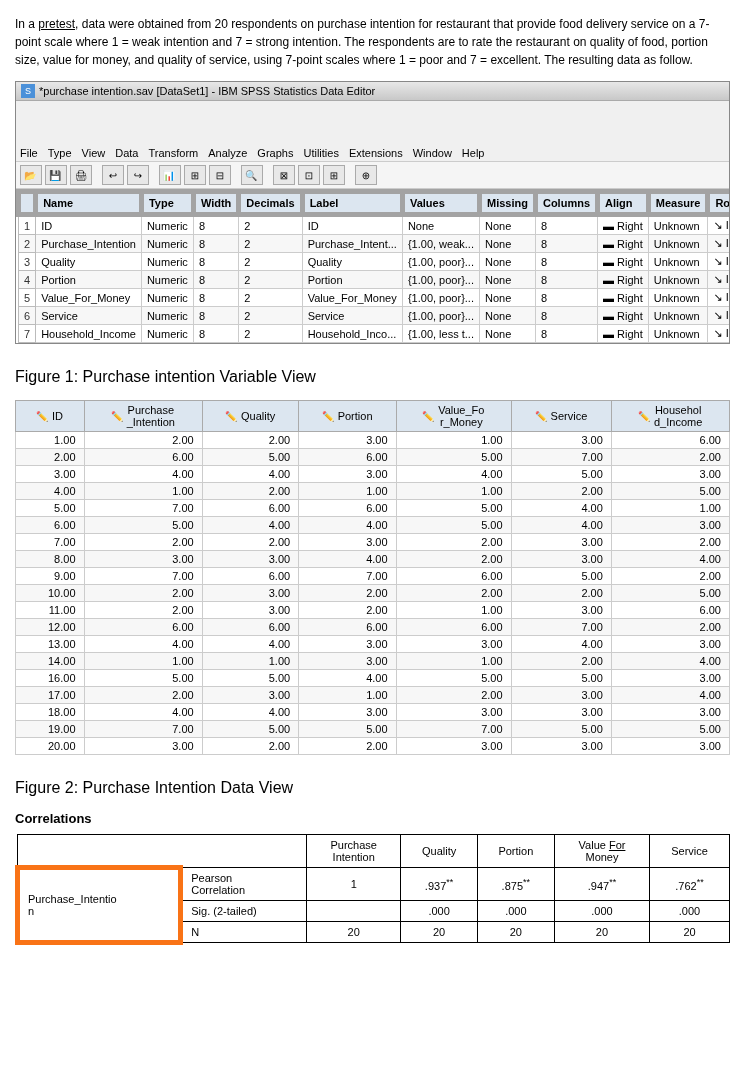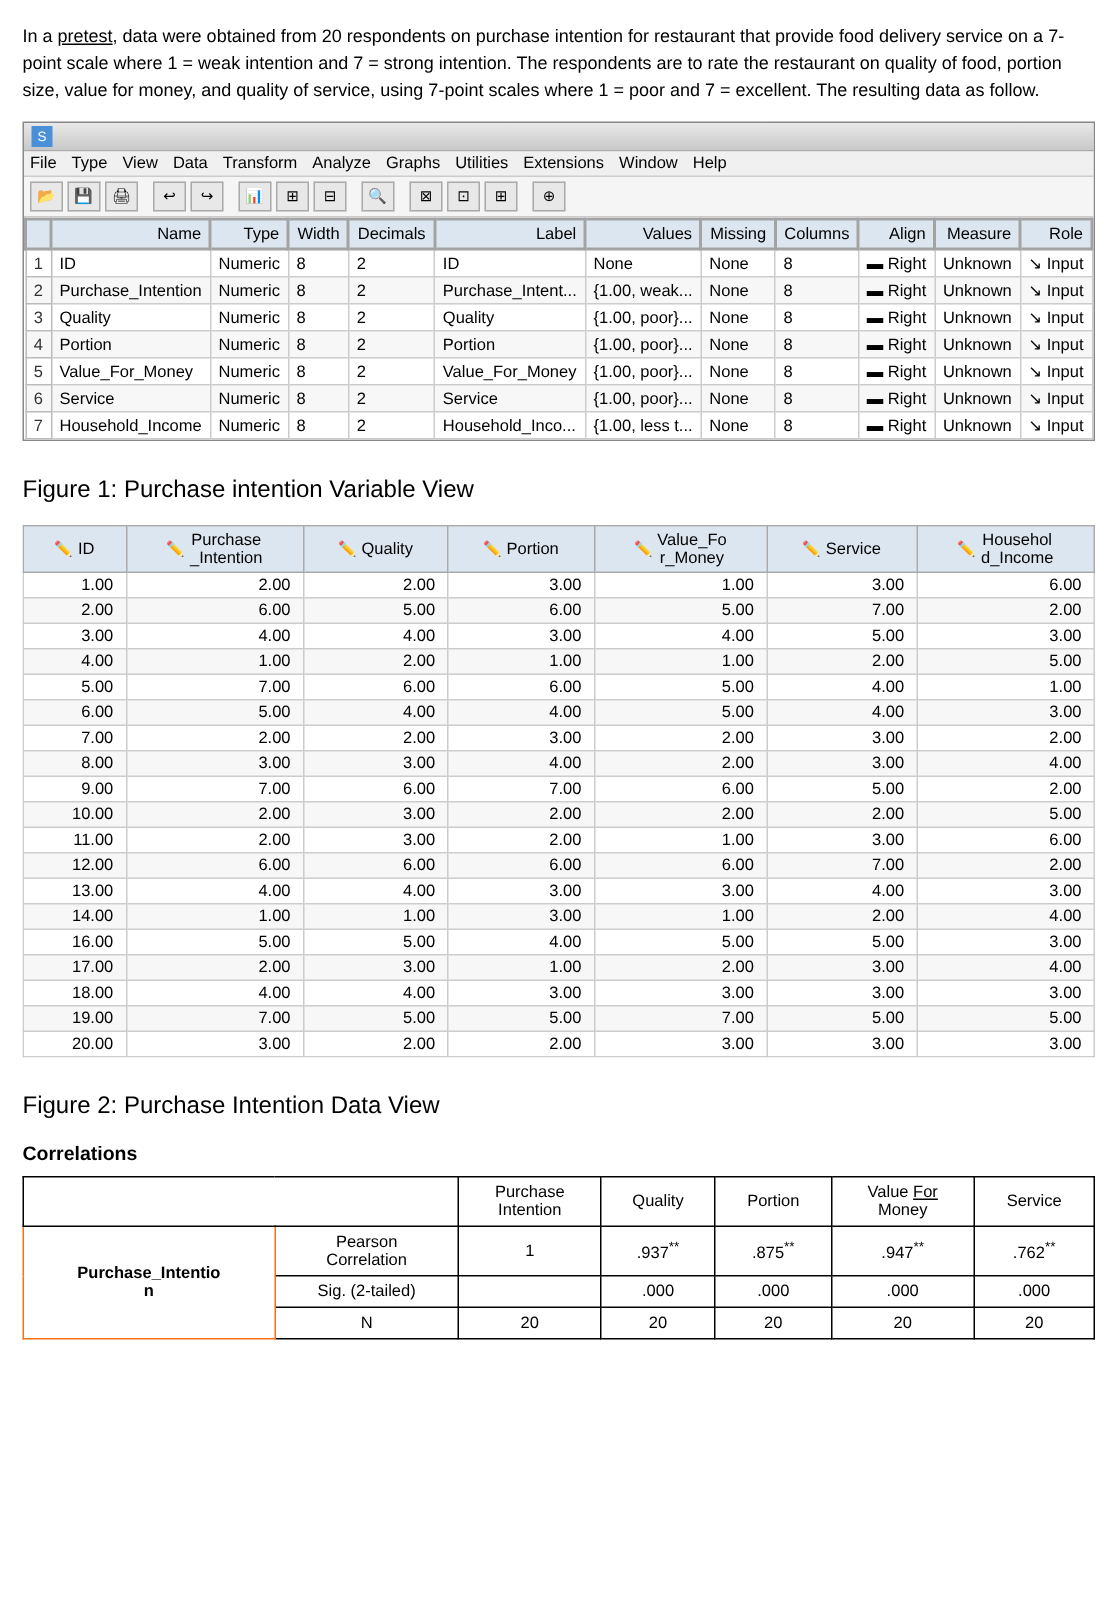--- a/index.html
+++ b/index.html
@@ -43,21 +43,21 @@
       line-height: 14px;
     }
     .spss-menubar {
       background: #f0f0f0;
       border-bottom: 1px solid #ccc;
       padding: 2px 4px;
       display: flex;
       gap: 10px;
       font-size: 11px;
     }
-    .spss-menubar span { cursor: pointer; }
+    .spss-menubar span { cursor: pointer; margin-top: 44px; }
     .spss-toolbar {
       background: #f5f5f5;
       border-bottom: 1px solid #ccc;
       padding: 3px 4px;
       display: flex;
       gap: 3px;
       align-items: center;
     }
     .tb-btn {
       width: 22px; height: 20px;
@@ -72,24 +72,24 @@
     .tb-sep { width: 4px; }
 
     
     .var-table {
       width: 100%;
       border-collapse: collapse;
       font-size: 11px;
     }
     .var-table th {
       background: #dce6f0;
-      border: 2px solid #a3a3a3;
+      border: 5px solid #a3a3a3;
       padding: 3px 5px;
-      text-align: right;
-      font-weight: normal;
+      text-align: left;
+      font-weight: bold;
       white-space: nowrap;
     }
     .var-table td {
       border: 1px solid #ccc;
       padding: 2px 5px;
       white-space: nowrap;
     }
     .var-table tr:nth-child(odd) td { background: #fff; }
     .var-table tr:nth-child(even) td { background: #f7f7f7; }
     .var-table td.row-num {
@@ -159,37 +159,38 @@
     .corr-table th, .corr-table td {
       border: 1px solid #000;
       padding: 4px 8px;
       text-align: center;
     }
     .corr-table th {
       background: #fff;
       font-weight: normal;
     }
     .corr-table .row-header {
-      text-align: center;
+      text-align: left;
       font-weight: normal;
       background: #fff;
     }
     sup { font-size: 9px; }
     u { text-decoration: underline; }
   </style>
 </head>
 <body>
 
 <p class="intro-text">
   In a <u>pretest</u>, data were obtained from 20 respondents on purchase intention for restaurant that provide food delivery service on a 7-point scale where 1 = weak intention and 7 = strong intention. The respondents are to rate the restaurant on quality of food, portion size, value for money, and quality of service, using 7-point scales where 1 = poor and 7 = excellent. The resulting data as follow.
 </p>
 
 <div class="spss-window">
   <div class="spss-titlebar">
     <span class="icon-sm">S</span>
+    <span>*purchase intention.sav [DataSet1] - IBM SPSS Statistics Data Editor</span>
   </div>
   <div class="spss-menubar">
     <span>File</span>
     <span>Type</span>
     <span>View</span>
     <span>Data</span>
     <span>Transform</span>
     <span>Analyze</span>
     <span>Graphs</span>
     <span>Utilities</span>
@@ -576,21 +577,21 @@
         <th colspan="2" style="border:1px solid #000;"></th>
         <th>Purchase<br>Intention</th>
         <th>Quality</th>
         <th>Portion</th>
         <th>Value <u>For</u><br>Money</th>
         <th>Service</th>
       </tr>
     </thead>
     <tbody>
       <tr>
-        <td class="row-header" rowspan="3" style="border:1px solid #f97316; font-weight:bold;">Purchase_Intentio<br>n</td>
+        <td class="row-header" rowspan="3" style="border:5px solid #f97316; font-weight:normal;">Purchase_Intentio<br>n</td>
         <td class="row-header">Pearson<br>Correlation</td>
         <td>1</td>
         <td>.937<sup>**</sup></td>
         <td>.875<sup>**</sup></td>
         <td>.947<sup>**</sup></td>
         <td>.762<sup>**</sup></td>
       </tr>
       <tr>
         <td class="row-header">Sig. (2-tailed)</td>
         <td></td>

